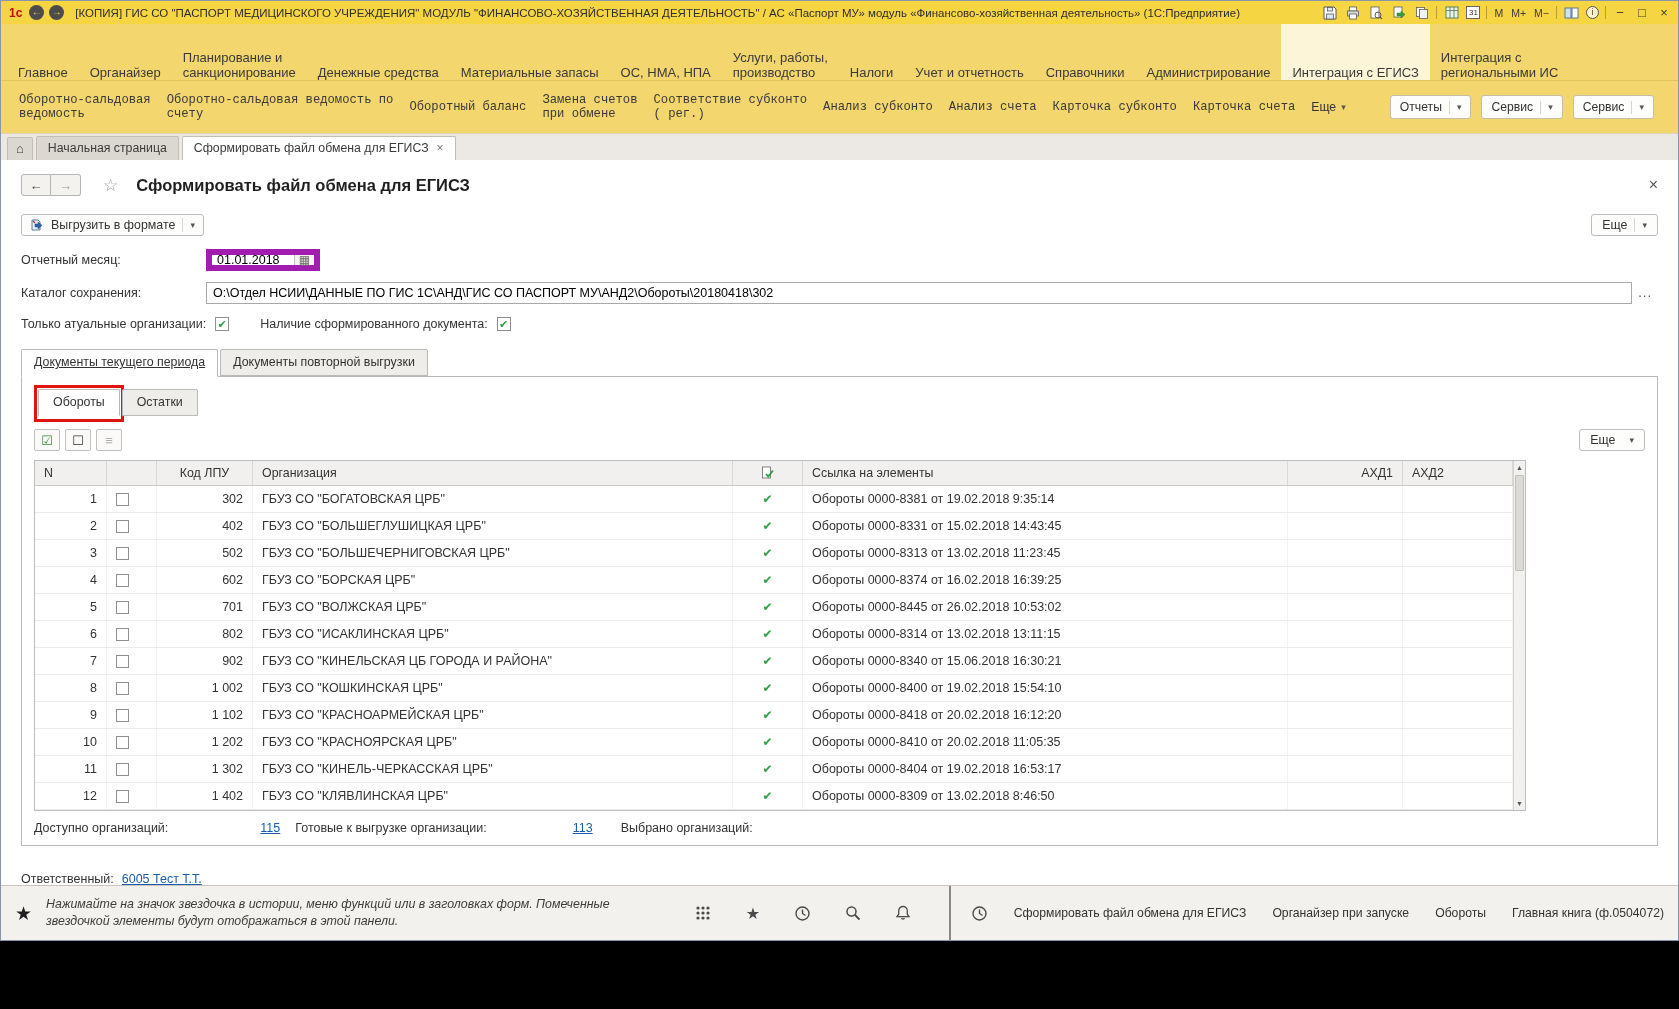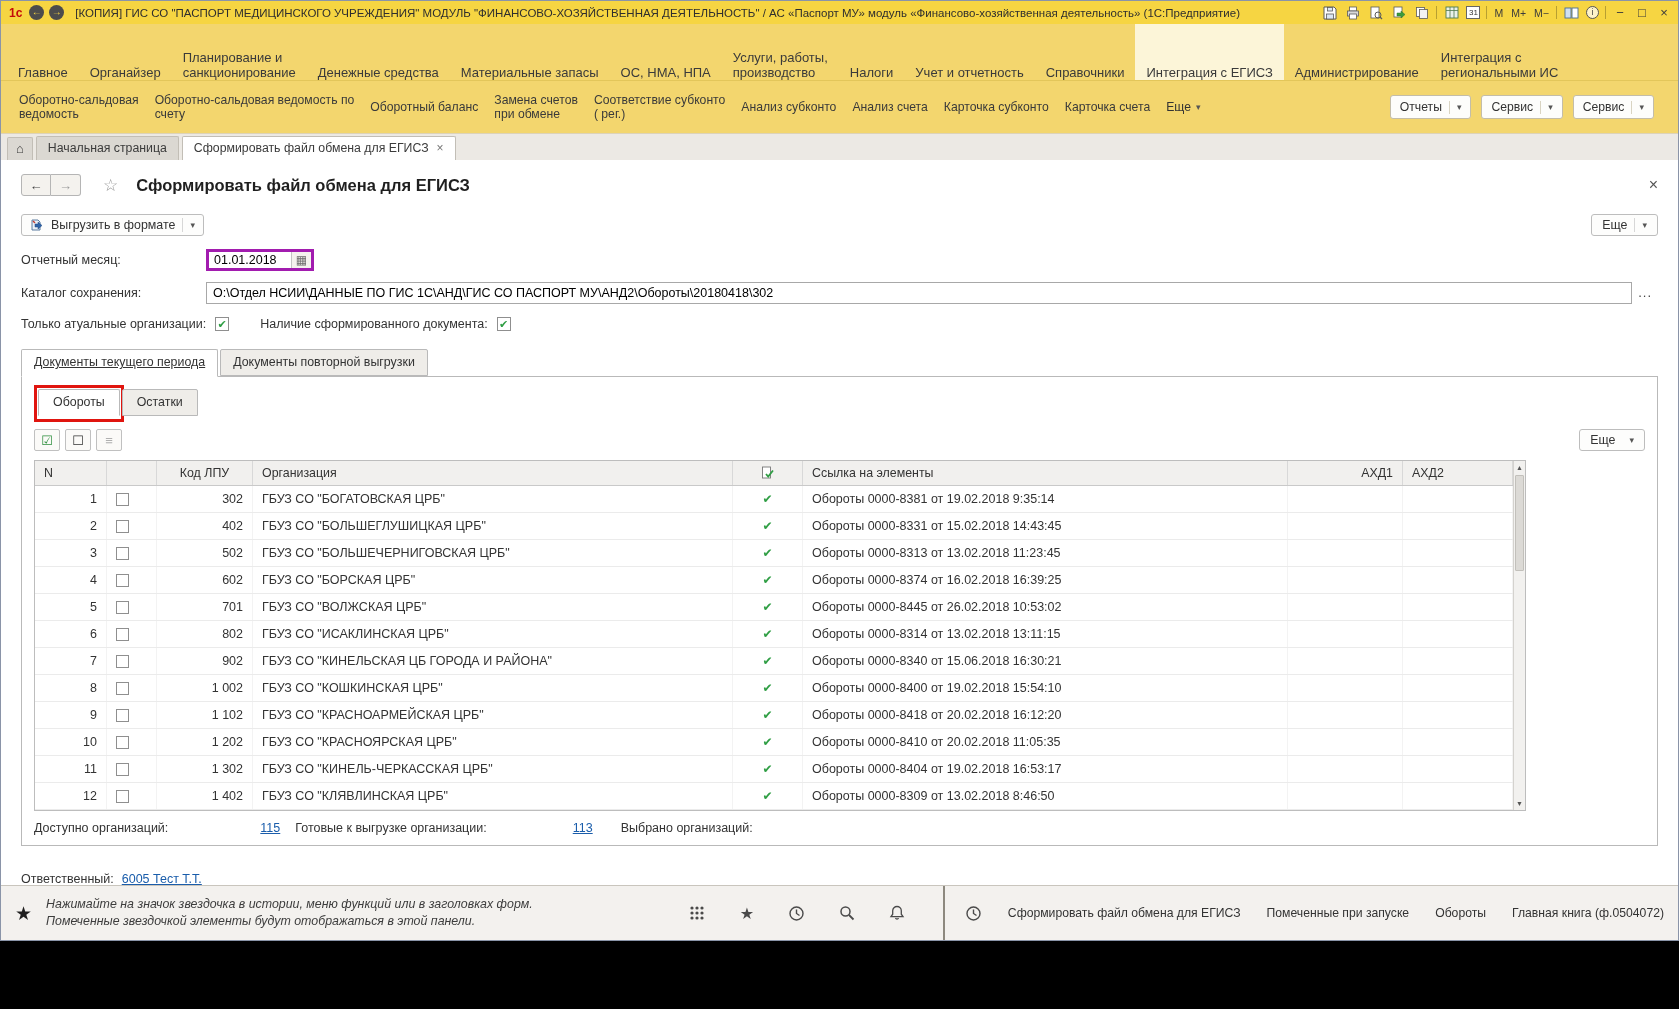--- a/index.html
+++ b/index.html
@@ -21,21 +21,21 @@
 
   
   .menubar { height: 56px; flex: 0 0 56px; background: var(--menu_yellow, #f3d66e); display: flex; align-items: stretch; padding: 0 6px; }
   .menu-item { display: flex; align-items: flex-end; padding: 0 11px; font-size: 13px; color: #3a3a3a; cursor: default; }
   .menu-item.active { background: var(--menu_active, #fcf5d8); }
   .menu-label { white-space: pre-line; }
 
   
   .submenu { height: 53px; flex: 0 0 53px; background: var(--menu_yellow, #f3d66e); border-top: 1px solid #e3c65a; display: flex; align-items: center; padding: 0 10px; }
   .sub-item { display: flex; align-items: center; padding: 3px 8px; font-size: 12.2px; color: #3a3a3a; }
-  .sub-label { white-space: pre-line; }
+  .sub-label { white-space: pre-line; font-family: Liberation Mono, monospace; }
   .sub-more { display: flex; align-items: center; gap: 5px; padding: 3px 8px; font-size: 12.2px; }
   .sub-buttons { margin-left: auto; display: flex; gap: 10px; padding-right: 14px; }
   .ybtn { background: #fdfdfb; border: 1px solid #c3bda9; border-radius: 3px; padding: 4px 9px; display: flex; align-items: center; gap: 7px; font-size: 12.2px; }
   .ybtn .divider { width: 1px; height: 13px; background: #d9d4c2; }
   .caret { font-size: 9px; color: #555; }
 
   
   .tabbar { height: 27px; flex: 0 0 27px; background: #ece9e4; border-top: 1px solid #ddd3b8; display: flex; align-items: flex-end; padding: 0 6px; gap: 3px; }
   .wtab { background: #dbd8d2; border: 1px solid #c2beb6; border-bottom: none; border-radius: 2px 2px 0 0; padding: 4px 11px 5px; font-size: 12.3px; color: #3b3b3b; display: flex; align-items: center; gap: 8px; }
   .wtab.home { padding: 3px 8px 4px; font-size: 13px; }
@@ -53,21 +53,21 @@
   .page-title { font-size: 16.5px; font-weight: bold; color: #1f1f1f; margin-left: 8px; }
   .page-close { margin-left: auto; color: #555; font-size: 16px; }
 
   .cmd-row { display: flex; align-items: center; margin-top: 14px; height: 26px; }
   .export-btn { display: flex; align-items: center; gap: 7px; background: #fdfdfc; border: 1px solid #bdbdbd; border-radius: 3px; padding: 3px 8px; font-size: 12.4px; }
   .export-btn .divider, .more-btn .divider { width: 1px; height: 14px; background: #d7d7d7; }
   .more-btn { margin-left: auto; display: flex; align-items: center; gap: 7px; background: #fdfdfc; border: 1px solid #bdbdbd; border-radius: 3px; padding: 3px 10px; font-size: 12.4px; }
 
   .field-row { display: flex; align-items: center; margin-top: 10px; height: 23px; }
   .field-label { width: 185px; font-size: 12.5px; color: #333; }
-  .date-box { display: flex; align-items: stretch; border: 3px solid #a21caf; height: 22px; justify-content: center; }
+  .date-box { display: flex; align-items: stretch; border: 6px solid #a21caf; height: 22px; justify-content: center; }
   .date-input { width: 82px; border: none; outline: none; padding: 0 5px; font-size: 12.5px; font-family: "Liberation Sans", sans-serif; }
   .cal-btn { width: 20px; border-left: 1px solid #c4c4c4; background: #f4f2ee; color: #6b6b6b; font-size: 12px; display: flex; align-items: center; justify-content: center; }
   .path-input { flex: 1 1 auto; border: 1px solid #a8a8a8; height: 22px; padding: 0 6px; font-size: 12.5px; font-family: "Liberation Sans", sans-serif; outline: none; }
   .browse-btn { flex: 0 0 auto; padding: 0 6px; font-size: 13px; color: #444; letter-spacing: 1px; }
 
   .cb-row { display: flex; align-items: center; margin-top: 11px; height: 18px; gap: 9px; }
   .cb-label { font-size: 12.5px; }
   .cb-label.second { margin-left: 22px; }
   .checkbox { width: 14px; height: 14px; border: 1px solid #8f8f8f; background: #fff; display: flex; align-items: center; justify-content: center; font-size: 11px; color: var(--check_green, #2f9e44); line-height: 1; }
 
@@ -242,26 +242,26 @@
       </div>
 
       <div class="menu-item">
         <span class="menu-label">Учет и отчетность</span>
       </div>
 
       <div class="menu-item">
         <span class="menu-label">Справочники</span>
       </div>
 
+      <div class="menu-item">
+        <span class="menu-label">Администрирование</span>
+      </div>
+
       <div class="menu-item active">
         <span class="menu-label">Интеграция с ЕГИСЗ</span>
-      </div>
-
-      <div class="menu-item">
-        <span class="menu-label">Администрирование</span>
       </div>
 
       <div class="menu-item">
         <span class="menu-label">Интеграция с
 региональными ИС</span>
       </div>
     </div>
 
   <div class="submenu">
     <span style="display:flex;align-items:center;">
@@ -710,21 +710,21 @@
       <span class="bb-clock">
         <svg width="17" height="17" viewBox="0 0 17 17">
             <circle cx="8.5" cy="8.5" r="6.5" fill="none" stroke="#4a4a4a" stroke-width="1.4"></circle>
             <path d="M8.5 4.5v4l3 2" fill="none" stroke="#4a4a4a" stroke-width="1.4"></path>
           </svg>
       </span>
       <span style="display:flex;align-items:center;gap:26px;">
 
           <span class="bb-item">Сформировать файл обмена для ЕГИСЗ</span>
 
-          <span class="bb-item">Помеченные при запуске</span>
+          <span class="bb-item">Органайзер при запуске</span>
 
           <span class="bb-item">Обороты</span>
 
           <span class="bb-item">Главная книга (ф.0504072)</span>
         </span>
     </div>
   </div>
 
 </div>
 

